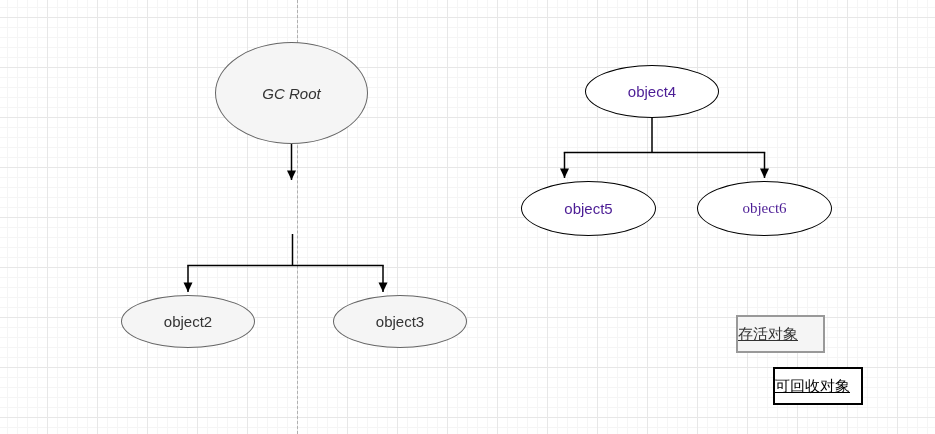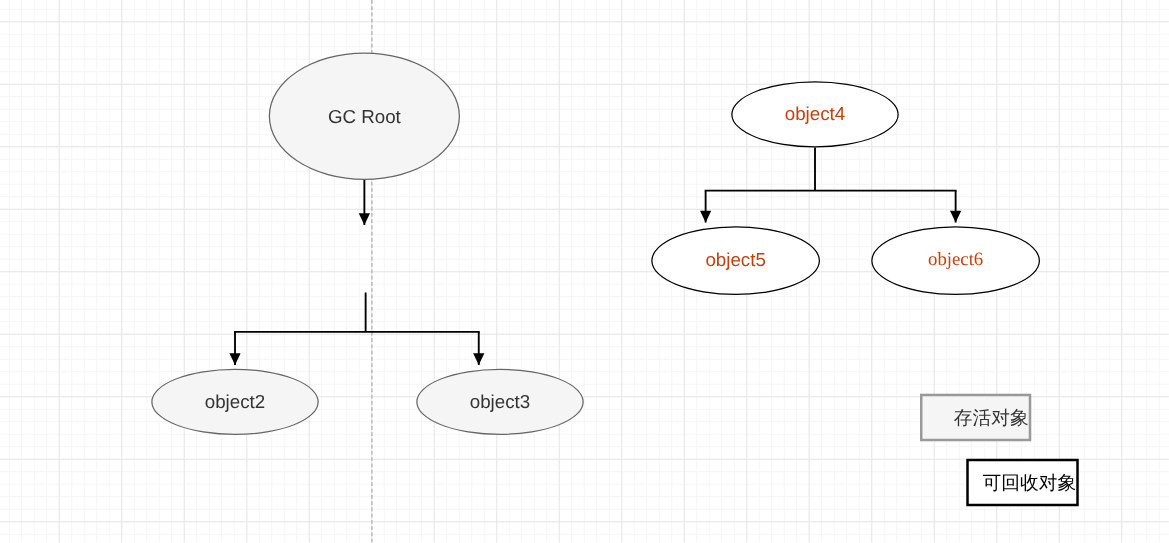--- a/index.html
+++ b/index.html
@@ -24,33 +24,34 @@
   .edges{position:absolute;left:0;top:0;}
   .node{
     position:absolute;
     border-radius:50%;
     display:flex;align-items:center;justify-content:center;
     font-size:15px;color:#333;
     box-sizing:border-box;
     text-align:center;
   }
   .node.live{background:#f5f5f5;border:1.5px solid #666666;}
-  .node.free{background:#ffffff;border:1.5px solid #000000;color:#c2410c;}
+  .node.free{background:#ffffff;border:1.5px solid #000000;color:#4c1d95;}
   .legend-box{
     position:absolute;
-    display:flex;align-items:center;justify-content:flex-end;
+    display:flex;align-items:center;justify-content:flex-start;
     font-size:15px;color:#333;
     box-sizing:border-box;
     white-space:nowrap;
+    text-decoration:underline;
   }
   .legend-box.live{background:#f5f5f5;border:2px solid #999999;}
   .legend-box.free{background:#ffffff;border:2px solid #000000;color:#000;}
 
   
-  .n-gcroot  {left:215px;top:42px; width:153px;height:102px;}
+  .n-gcroot  {left:215px;top:42px; width:153px;height:102px;font-style:italic;}
   .n-object1 {left:227px;top:182px;width:131px;height:52px;}
   .n-object2 {left:121px;top:295px;width:134px;height:53px;}
   .n-object3 {left:333px;top:295px;width:134px;height:53px;}
   .n-object4 {left:585px;top:65px; width:134px;height:53px;}
   .n-object5 {left:521px;top:181px;width:135px;height:55px;}
   .n-object6 {left:697px;top:181px;width:135px;height:55px;font-family:Liberation Serif, serif;}
 
   .l-live{left:736px;top:315px;width:89px;height:38px;}
   .l-free{left:773px;top:367px;width:90px;height:38px;}
 </style>

